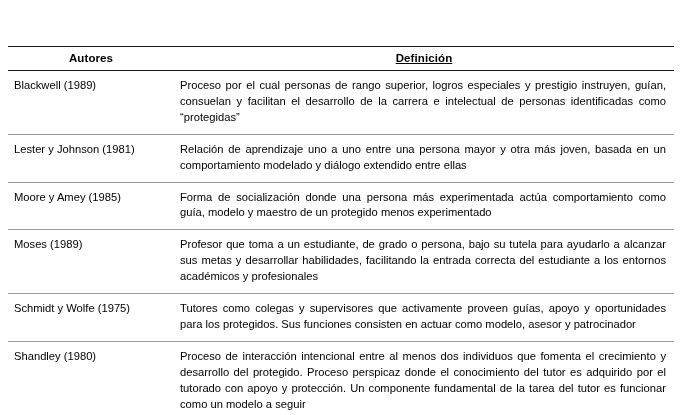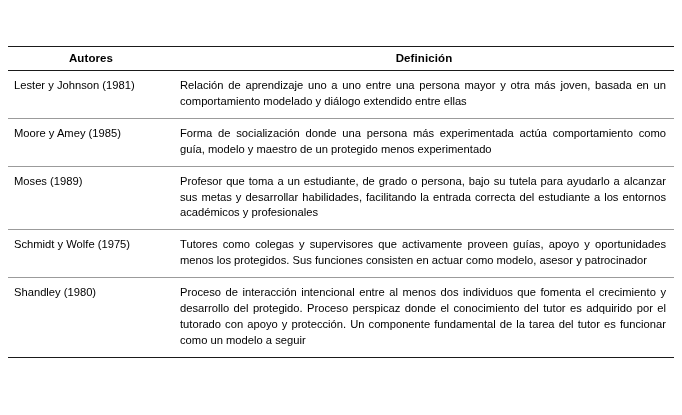--- a/index.html
+++ b/index.html
@@ -36,21 +36,21 @@
   thead tr.header-row th {
     font-size: 11.5px;
     font-weight: bold;
     text-align: center;
     padding: 5px 6px 6px 6px;
     border-top: 1.4px solid #1a1a1a;
     border-bottom: 1.1px solid #1a1a1a;
     letter-spacing: 0.1px;
   }
   th.col-autores { width: 166px; }
-  th.col-definicion { width: 500px; }
+  th.col-definicion { width: 500px; text-decoration: underline; }
 
   tbody tr.data-row td {
     font-size: 11.2px;
     line-height: 1.42;
     padding: 7px 8px 8px 6px;
     border-bottom: 0.9px solid #9b9b9b;
   }
   tbody tr.data-row:last-child td {
     border-bottom: 1.4px solid #1a1a1a;
   }
@@ -84,34 +84,38 @@
         <th class="col-autores">
           <span class="hdr-autores-inner">Autores</span>
         </th>
         <th class="col-definicion">
           <span>Definición</span>
         </th>
       </tr>
     </thead>
     <tbody>
       <tr class="data-row">
+        <td class="cell-autor">Blackwell (1989)</td>
+        <td class="cell-definicion">Proceso por el cual personas de rango superior, logros especiales y prestigio instruyen, guían, consuelan y facilitan el desarrollo de la carrera e intelectual de personas identificadas como “protegidas”</td>
+      </tr>
+      <tr class="data-row">
         <td class="cell-autor">Lester y Johnson (1981)</td>
         <td class="cell-definicion">Relación de aprendizaje uno a uno entre una persona mayor y otra más joven, basada en un comportamiento modelado y diálogo extendido entre ellas</td>
       </tr>
       <tr class="data-row">
         <td class="cell-autor">Moore y Amey (1985)</td>
         <td class="cell-definicion">Forma de socialización donde una persona más experimentada actúa comportamiento como guía, modelo y maestro de un protegido menos experimentado</td>
       </tr>
       <tr class="data-row">
         <td class="cell-autor">Moses (1989)</td>
         <td class="cell-definicion">Profesor que toma a un estudiante, de grado o persona, bajo su tutela para ayudarlo a alcanzar sus metas y desarrollar habilidades, facilitando la entrada correcta del estudiante a los entornos académicos y profesionales</td>
       </tr>
       <tr class="data-row">
         <td class="cell-autor">Schmidt y Wolfe (1975)</td>
-        <td class="cell-definicion">Tutores como colegas y supervisores que activamente proveen guías, apoyo y oportunidades menos los protegidos. Sus funciones consisten en actuar como modelo, asesor y patrocinador</td>
+        <td class="cell-definicion">Tutores como colegas y supervisores que activamente proveen guías, apoyo y oportunidades para los protegidos. Sus funciones consisten en actuar como modelo, asesor y patrocinador</td>
       </tr>
       <tr class="data-row">
         <td class="cell-autor">Shandley (1980)</td>
         <td class="cell-definicion">Proceso de interacción intencional entre al menos dos individuos que fomenta el crecimiento y desarrollo del protegido. Proceso perspicaz donde el conocimiento del tutor es adquirido por el tutorado con apoyo y protección. Un componente fundamental de la tarea del tutor es funcionar como un modelo a seguir</td>
       </tr>
     </tbody>
   </table>
 </div>
 
 </body></html>

